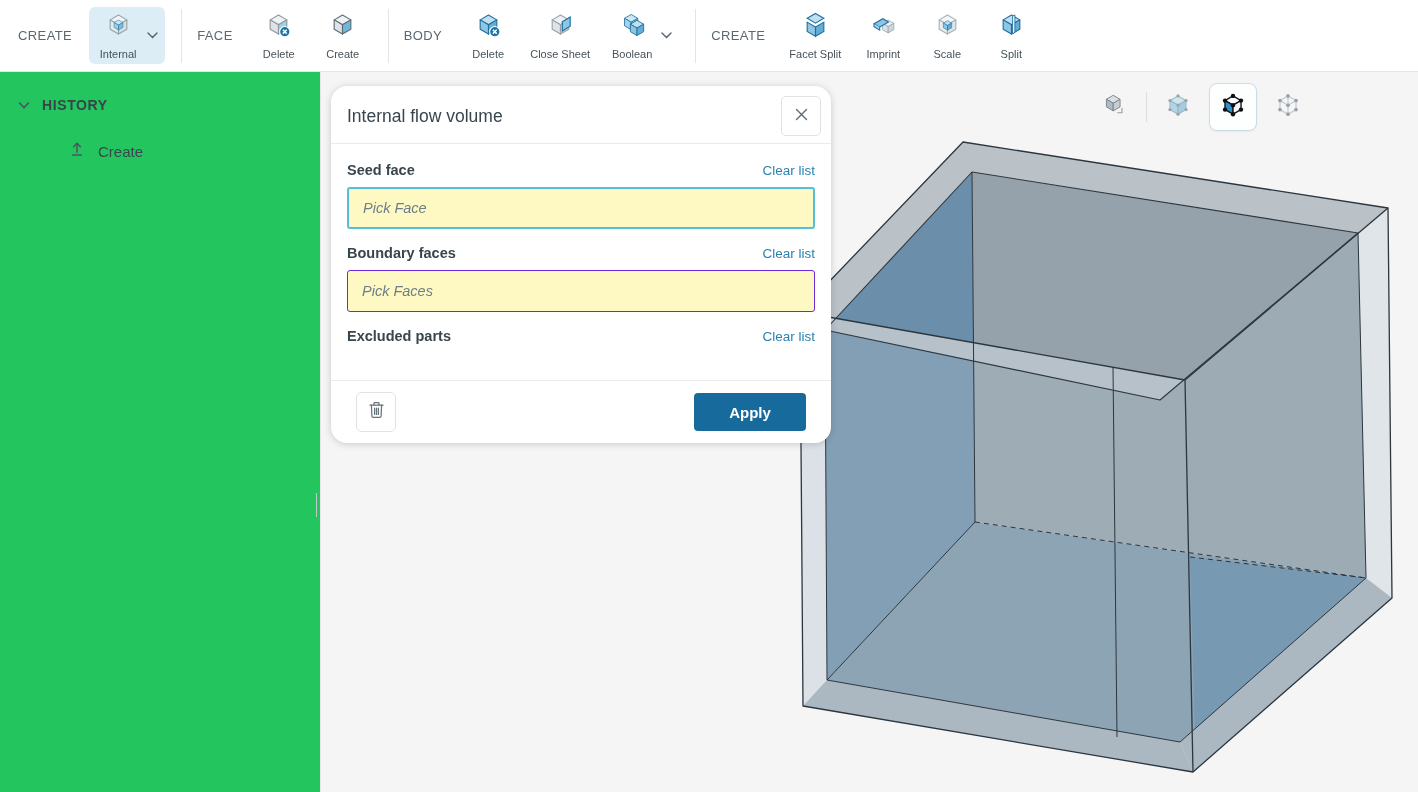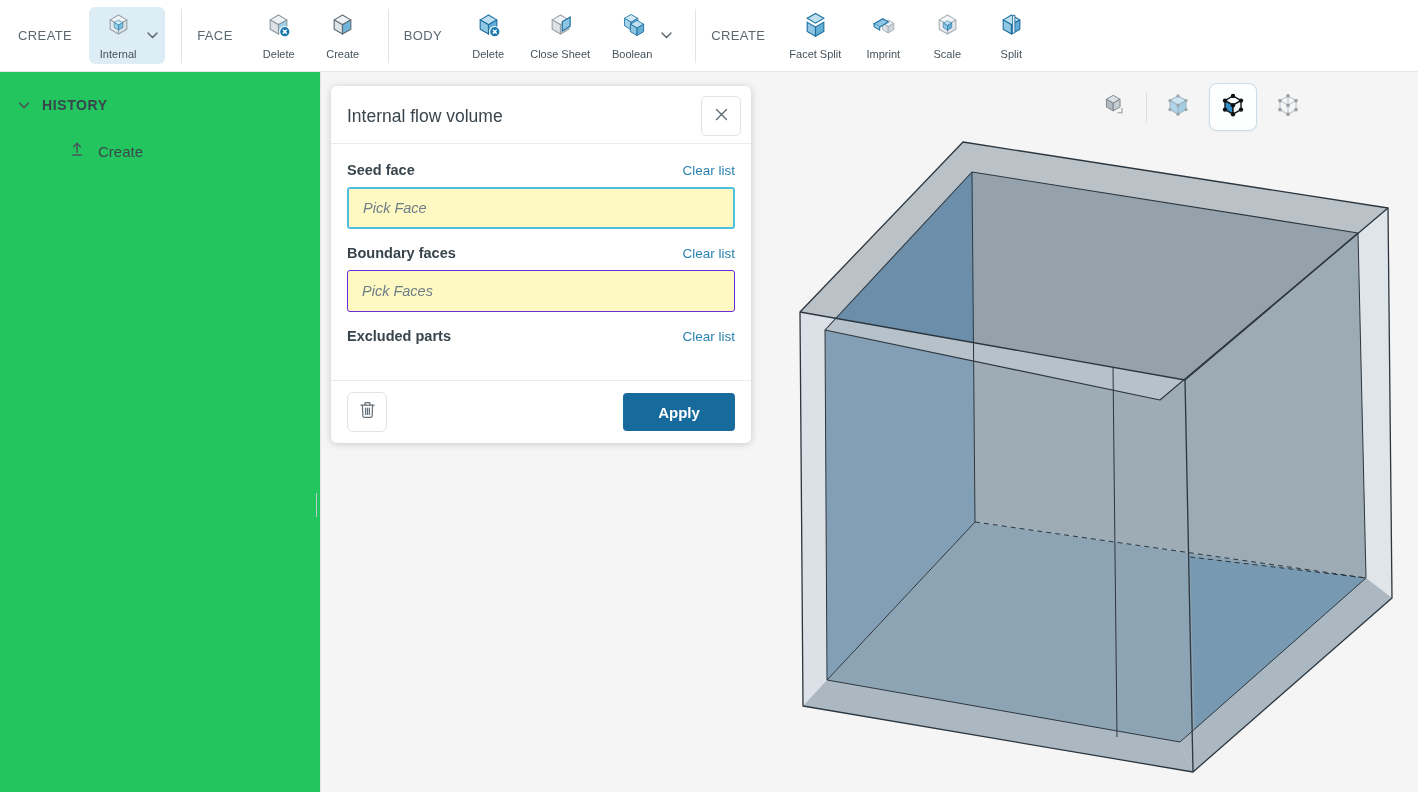--- a/index.html
+++ b/index.html
@@ -45,22 +45,22 @@
   .scene{position:absolute;left:0;top:0;}
   .viewbar{
     position:absolute;top:11px;left:771px;display:flex;align-items:center;gap:8px;z-index:5;
   }
   .vb-item{width:46px;height:46px;display:flex;align-items:center;justify-content:center;
     border-radius:8px;cursor:pointer;}
   .vb-item.selected{background:#fdfefe;border:1px solid #c9dde9;box-shadow:0 1px 2px rgba(0,0,0,.05);}
   .vb-div{width:1px;height:30px;background:#dcdfe1;}
   
   .dialog{
-    position:absolute;left:331px;top:86px;width:420px;z-index:20;
-    background:#fff;border-radius:6px;box-shadow:0 1px 7px rgba(40,50,60,.22);
+    position:absolute;left:331px;top:86px;width:500px;z-index:20;
+    background:#fff;border-radius:16px;box-shadow:0 1px 7px rgba(40,50,60,.22);
   }
   .dlg-header{position:relative;padding:20px 16px 16px 16px;border-bottom:1px solid #e8eaec;}
   .dlg-title{font-size:17.5px;color:#39454d;}
   .dlg-close{
     position:absolute;right:10px;top:10px;width:38px;height:38px;
     border:1px solid #dfe3e5;border-radius:5px;background:#fff;
     display:flex;align-items:center;justify-content:center;cursor:pointer;
   }
   .dlg-body{padding:18px 16px 20px 16px;}
   .dlg-row{margin-bottom:16px;}
@@ -68,21 +68,21 @@
   .dlg-label{font-size:14.5px;font-weight:bold;color:#39454d;}
   .dlg-clear{font-size:13.5px;color:#2a82b0;cursor:pointer;}
   .pick-box{
     margin-top:9px;height:42px;border-radius:3px;display:flex;align-items:center;
     padding-left:14px;box-sizing:border-box;cursor:text;
   }
   .pick-box.focused{border:2px solid #54bfdd;background:#fef9c3;}
   .pick-box.warn{border:1px solid #6d28d9;background:#fef9c3;}
   .pick-placeholder{font-size:14.5px;font-style:italic;color:#6e7e88;}
   .dlg-footer{
-    border-top:1px solid #e8eaec;padding:11px 16px;display:flex;
+    border-top:1px solid #e8eaec;padding:11px 25px;display:flex;
     justify-content:space-between;align-items:center;
   }
   .trash-btn{width:38px;height:38px;border:1px solid #dfe3e5;border-radius:6px;background:#fff;
     display:flex;align-items:center;justify-content:center;cursor:pointer;}
   .apply-btn{
     width:112px;height:38px;border:none;border-radius:4px;background:#176a9c;color:#fff;
     font-size:15px;font-weight:bold;font-family:"Liberation Sans",sans-serif;cursor:pointer;
   }
 </style>
 </head>

